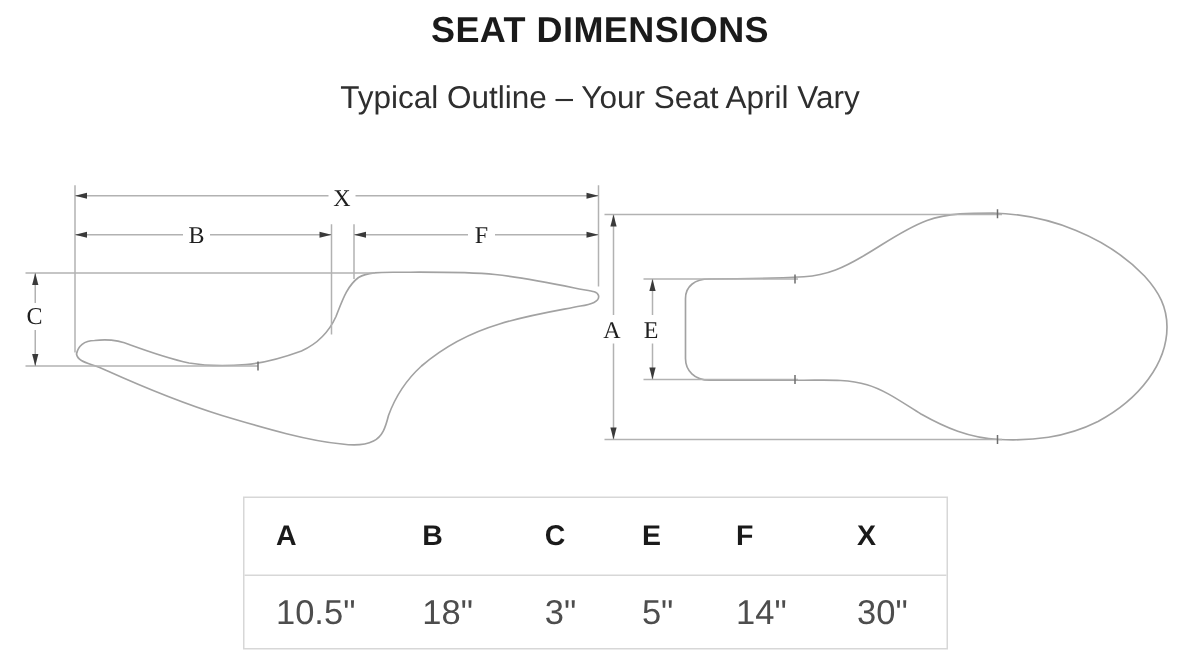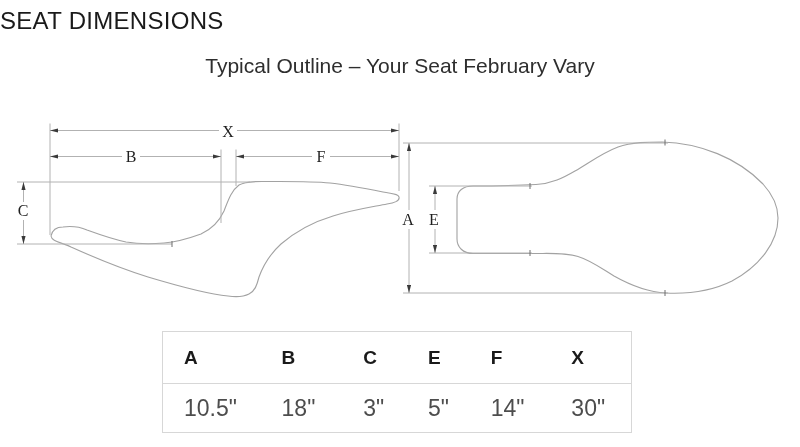--- a/index.html
+++ b/index.html
@@ -19,22 +19,23 @@
     width: 800px;
     height: 447px;
     background: #ffffff;
     overflow: hidden;
     font-family: "Liberation Sans", sans-serif;
   }
   .title {
     position: absolute;
     top: 7px; left: 0;
     width: 100%;
+    text-align: center;
     font-size: 24px;
-    font-weight: 400;
+    font-weight: 700;
     letter-spacing: 0.3px;
     color: var(--title-color);
   }
   .subtitle {
     position: absolute;
     top: 54px; left: 0;
     width: 100%;
     text-align: center;
     font-size: 21px;
     font-weight: 400;
@@ -99,21 +100,21 @@
     font-weight: 400;
     color: var(--value-color);
   }
 </style>
 </head>
 <body>
 
 <div class="page">
 
   <div class="title">SEAT DIMENSIONS</div>
-  <div class="subtitle">Typical Outline – Your Seat February Vary</div>
+  <div class="subtitle">Typical Outline – Your Seat April Vary</div>
 
   <svg class="diagram" width="800" height="320" viewBox="0 0 800 320" aria-hidden="true">
     <defs>
       <marker id="arw" viewBox="0 0 10 6" refX="10" refY="3" markerWidth="9" markerHeight="4.8" orient="auto-start-reverse">
         <path class="arrow-head" d="M0,0.4 L10,3 L0,5.6 Z"></path>
       </marker>
     </defs>
 
     <g>
       <path class="outline" d="M 51,236

